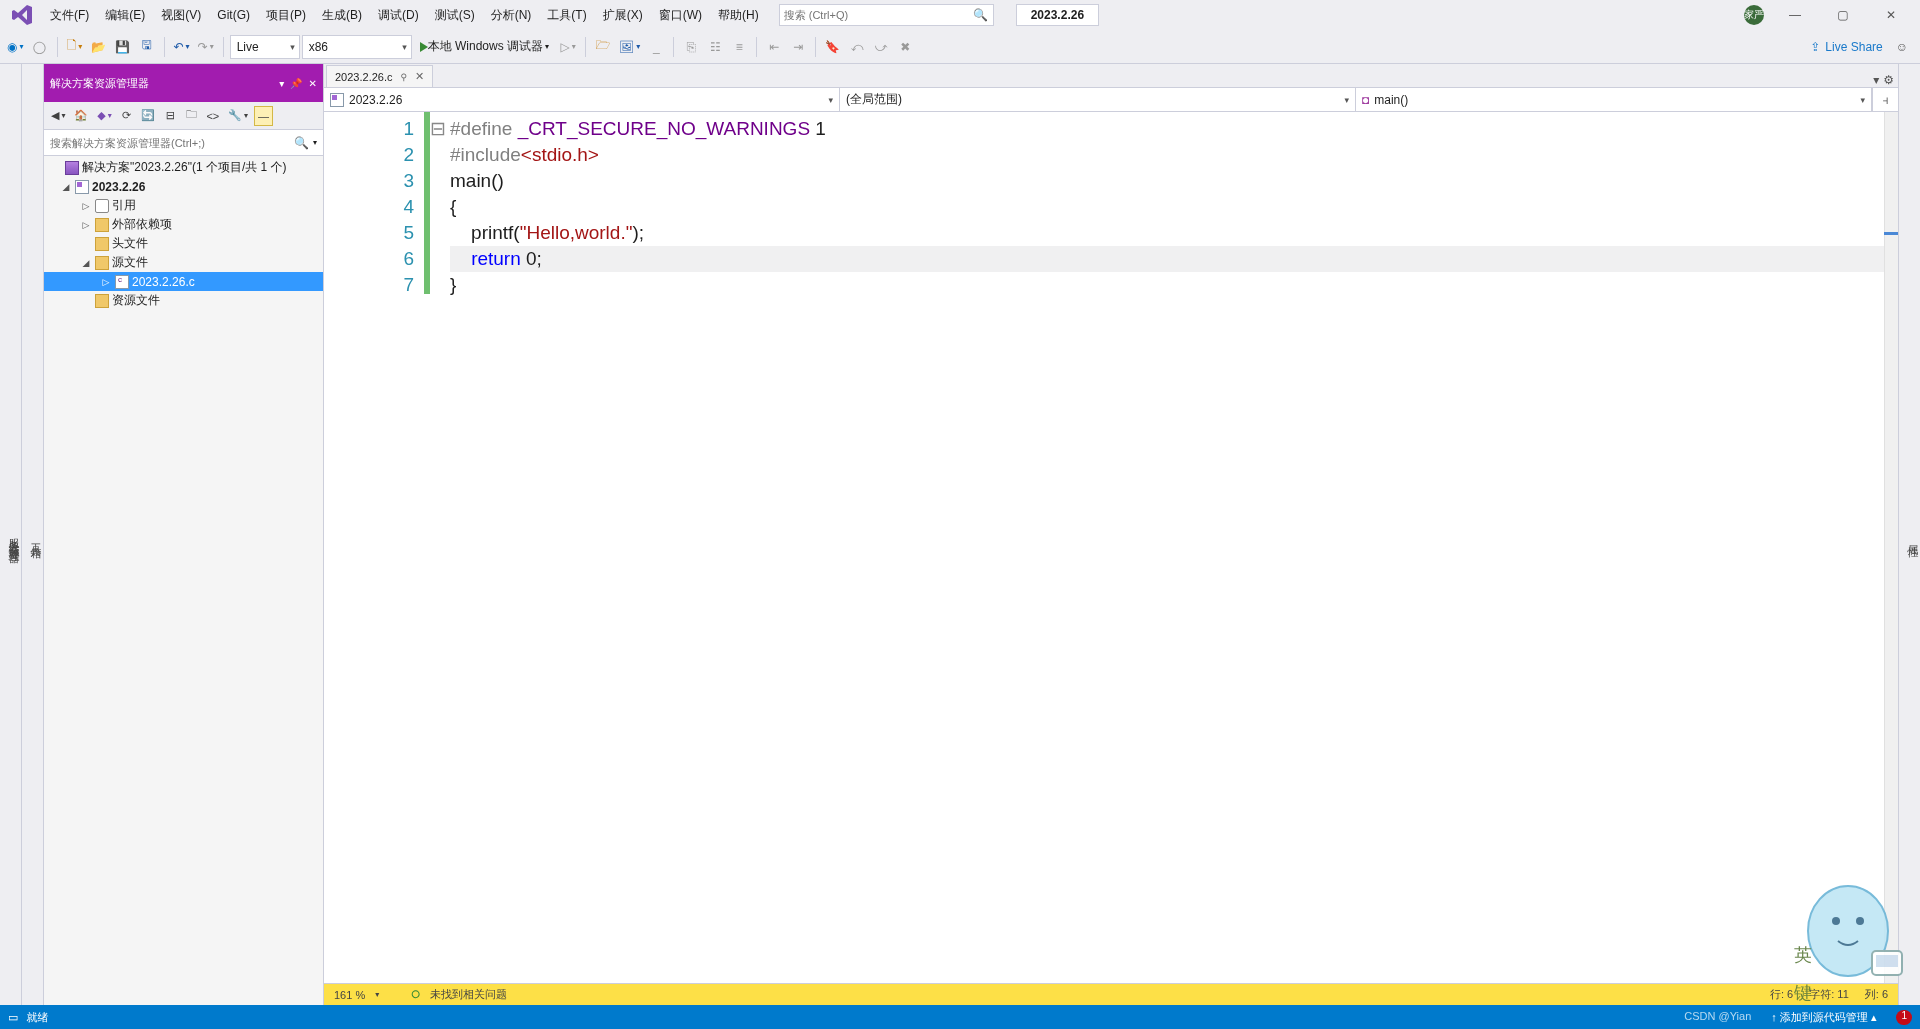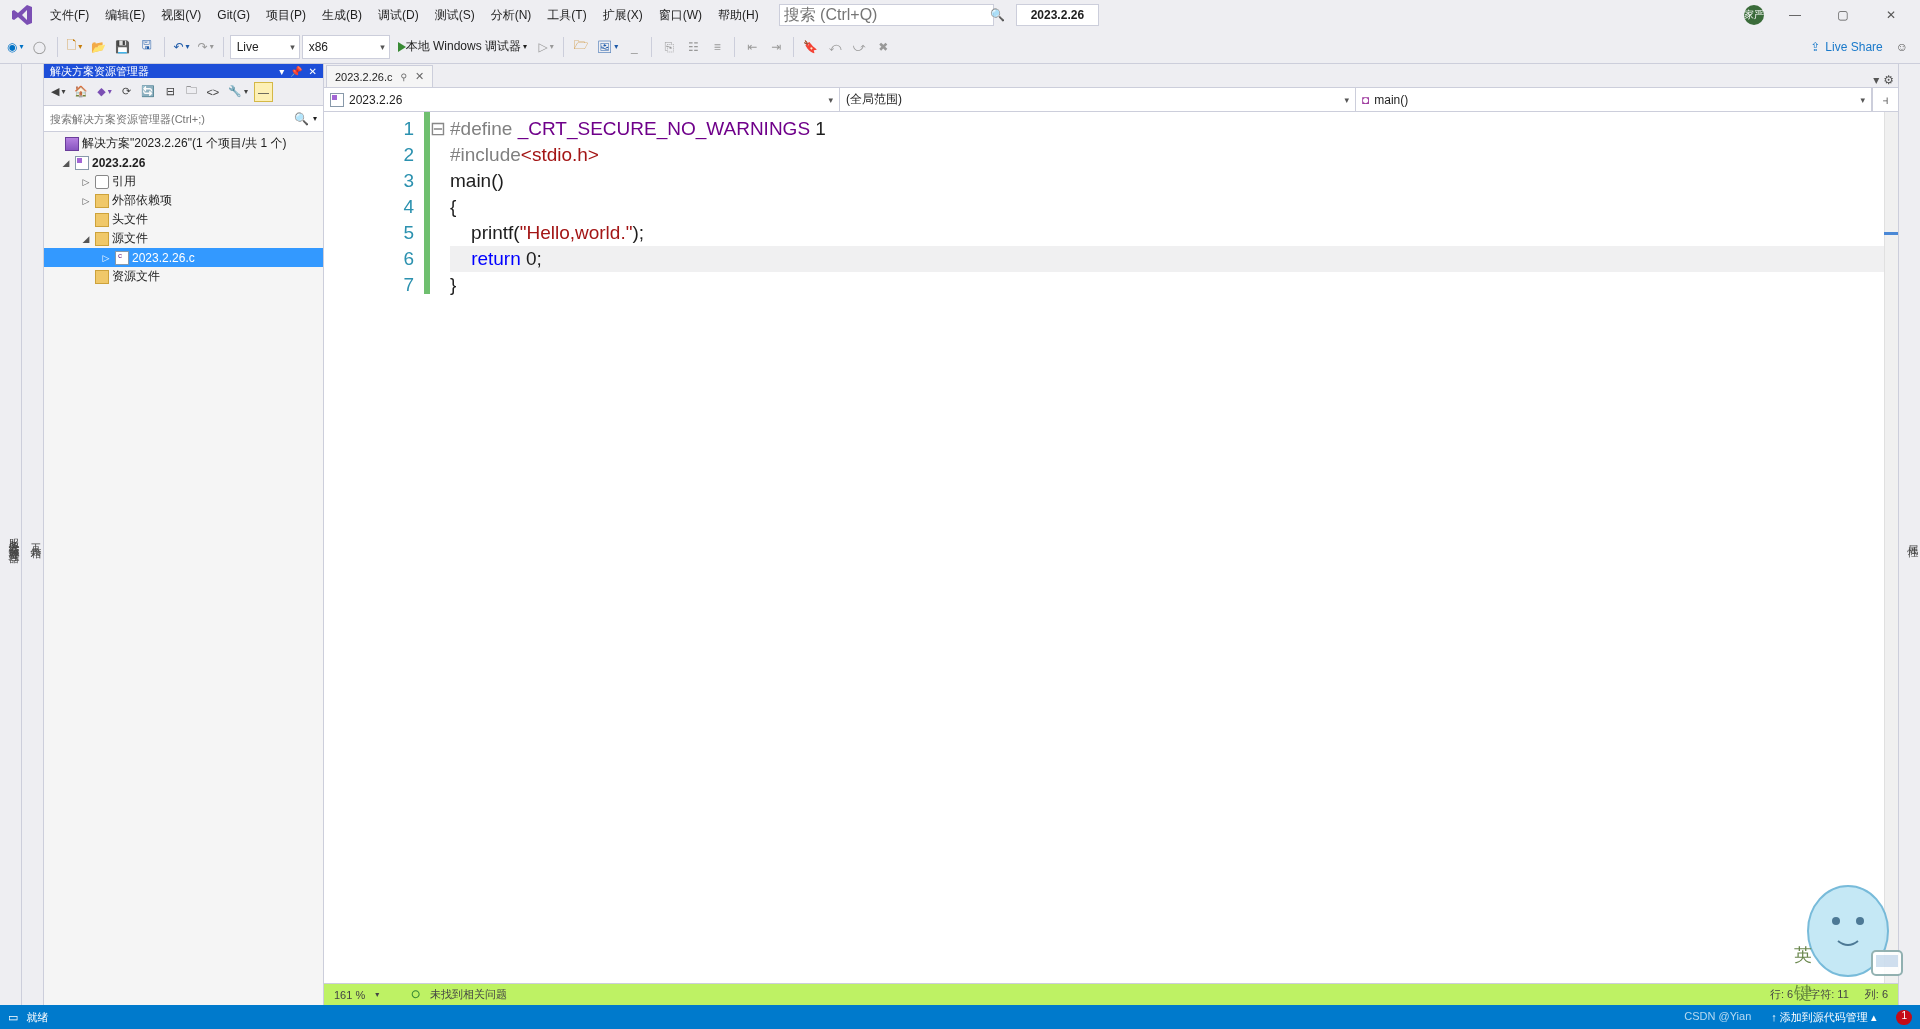--- a/index.html
+++ b/index.html
@@ -3,21 +3,21 @@
 <meta charset="utf-8">
 <style>
 * { margin:0; padding:0; box-sizing:border-box; font-family:"Microsoft YaHei","Segoe UI",sans-serif; }
 body { width:1920px; height:1029px; background:#eeeef2; overflow:hidden; font-size:12px; color:#1e1e1e; display:flex; flex-direction:column; }
 
 
 .menubar { height:30px; display:flex; align-items:center; background:#eeeef2; padding:0 4px; }
 .vs-logo { width:24px; height:24px; margin:0 8px 0 6px; color:#7b4fb4; }
 .menu-item { padding:4px 8px; cursor:default; }
 .search-box { margin-left:12px; width:215px; height:22px; border:1px solid #cccedb; background:#fff; display:flex; align-items:center; padding:0 4px; color:#6d6d6d; }
-.search-box input { border:none; outline:none; flex:1; font-size:16px; background:transparent; }
+.search-box input { border:none; outline:none; flex:1; font-size:11px; background:transparent; }
 .sol-name-box { margin-left:22px; padding:3px 14px; border:1px solid #cccedb; background:#fff; font-weight:bold; }
 .title-right { margin-left:auto; display:flex; align-items:center; gap:14px; padding-right:8px; }
 .avatar { width:20px; height:20px; border-radius:50%; background:#3a6b3a; color:#fff; display:flex; align-items:center; justify-content:center; font-size:10px; }
 .win-btn { width:34px; height:22px; display:flex; align-items:center; justify-content:center; color:#555; }
 
 
 .toolbar { height:34px; display:flex; align-items:center; background:#eeeef2; border-bottom:1px solid #cccedb; padding:0 4px; gap:2px; }
 .tb-btn { height:24px; min-width:22px; display:flex; align-items:center; justify-content:center; padding:0 3px; color:#414141; }
 .tb-btn.drop::after { content:"▾"; font-size:8px; margin-left:2px; }
 .tb-sep { width:1px; height:20px; background:#cccedb; margin:0 4px; }
@@ -28,21 +28,21 @@
 .live-share { margin-left:auto; display:flex; align-items:center; gap:5px; padding:0 8px; color:#1979ca; }
 .dim { color:#999; }
 
 
 .main { flex:1; display:flex; min-height:0; }
 .side-rail { width:22px; background:#eeeef2; border-right:1px solid #cccedb; writing-mode:vertical-rl; text-orientation:upright; font-size:11px; color:#444; padding-top:6px; text-align:center; letter-spacing:2px; }
 .side-rail.right { border-right:none; border-left:1px solid #cccedb; }
 
 
 .sol-panel { width:280px; display:flex; flex-direction:column; border-right:1px solid #cccedb; background:#f5f5f5; }
-.sol-title { height:14px; background:#1d4ed8; color:#fff; display:flex; align-items:center; padding:0 6px; font-size:11px; }
+.sol-title { height:38px; background:#a21caf; color:#fff; display:flex; align-items:center; padding:0 6px; font-size:11px; }
 .sol-title-btns { margin-left:auto; display:flex; gap:6px; font-size:10px; }
 .sol-tools { height:28px; background:#eeeef2; border-bottom:1px solid #cccedb; display:flex; align-items:center; gap:3px; padding:0 4px; }
 .sol-tools .tb-btn { min-width:18px; height:20px; font-size:11px; }
 .sol-search { height:26px; border-bottom:1px solid #cccedb; display:flex; align-items:center; padding:0 6px; background:#fff; }
 .sol-search input { border:none; outline:none; flex:1; font-size:11px; background:transparent; }
 .tree { flex:1; background:#f5f5f5; overflow:auto; padding-top:2px; }
 .tree-row { display:flex; align-items:center; height:19px; padding-left:6px; gap:3px; font-size:12px; }
 .tree-row.sel { background:#3399ff; color:#fff; }
 .tw { width:12px; display:inline-flex; justify-content:center; font-size:9px; color:#555; }
 .tree-row.sel .tw { color:#fff; }
@@ -74,21 +74,21 @@
 .code { flex:1; padding:4px 0 0 6px; font-family:Consolas,monospace; font-size:19px; line-height:26px; white-space:pre; }
 .code .ln { display:block; height:26px; }
 .code .hl { background:#f0f0f1; }
 .kw-pp { color:#808080; }
 .kw-mac { color:#6f008a; }
 .kw-inc { color:#a31515; }
 .kw-str { color:#a31515; }
 .kw-blue { color:#0000ff; }
 .scroll-ind { position:absolute; right:0; top:0; width:14px; height:100%; background:#f0f0f0; border-left:1px solid #e0e0e0; }
 .scroll-ind .mk { position:absolute; right:0; width:14px; height:3px; background:#4a88d6; }
-.ed-status { height:22px; border-top:1px solid #cccedb; display:flex; align-items:center; padding:0 10px; font-size:11px; color:#444; gap:10px; background:#bef264; }
+.ed-status { height:22px; border-top:1px solid #cccedb; display:flex; align-items:center; padding:0 10px; font-size:11px; color:#444; gap:10px; background:#fde047; }
 .ed-status .ok { color:#388a34; }
 .ed-status .right { margin-left:auto; display:flex; gap:16px; }
 
 
 .status { height:24px; background:#007acc; color:#fff; display:flex; align-items:center; padding:0 8px; font-size:11px; gap:8px; }
 .status .r { margin-left:auto; display:flex; gap:20px; }
 .badge-red { background:#c50b17; border-radius:8px; padding:0 5px; font-size:10px; }
 
 
 .mascot { position:absolute; right:12px; bottom:28px; width:120px; height:140px; pointer-events:none; opacity:0.9; }
@@ -134,21 +134,21 @@
   <div class="tb-btn" style="color:#c77d0a">📂</div>
   <div class="tb-btn" style="color:#1e5aa8">💾</div>
   <div class="tb-btn" style="color:#1e5aa8">🖫</div>
   <div class="tb-sep"></div>
   <div class="tb-btn drop" style="color:#1e5aa8">↶</div>
   <div class="tb-btn drop dim">↷</div>
   <div class="tb-sep"></div>
   <div class="tb-combo" style="width:70px">
       <span>Live</span>
     </div>
-  <div class="tb-combo" style="width:88px">
+  <div class="tb-combo" style="width:110px">
       <span>x86</span>
     </div>
   <div class="run-btn">
     <span class="play-tri"></span>
     <span>本地 Windows 调试器</span>
     <span style="font-size:8px;margin-left:2px">▾</span>
   </div>
   <div class="tb-btn drop dim">▷</div>
   <div class="tb-sep"></div>
   <div class="tb-btn" style="color:#c77d0a">🗁</div>

